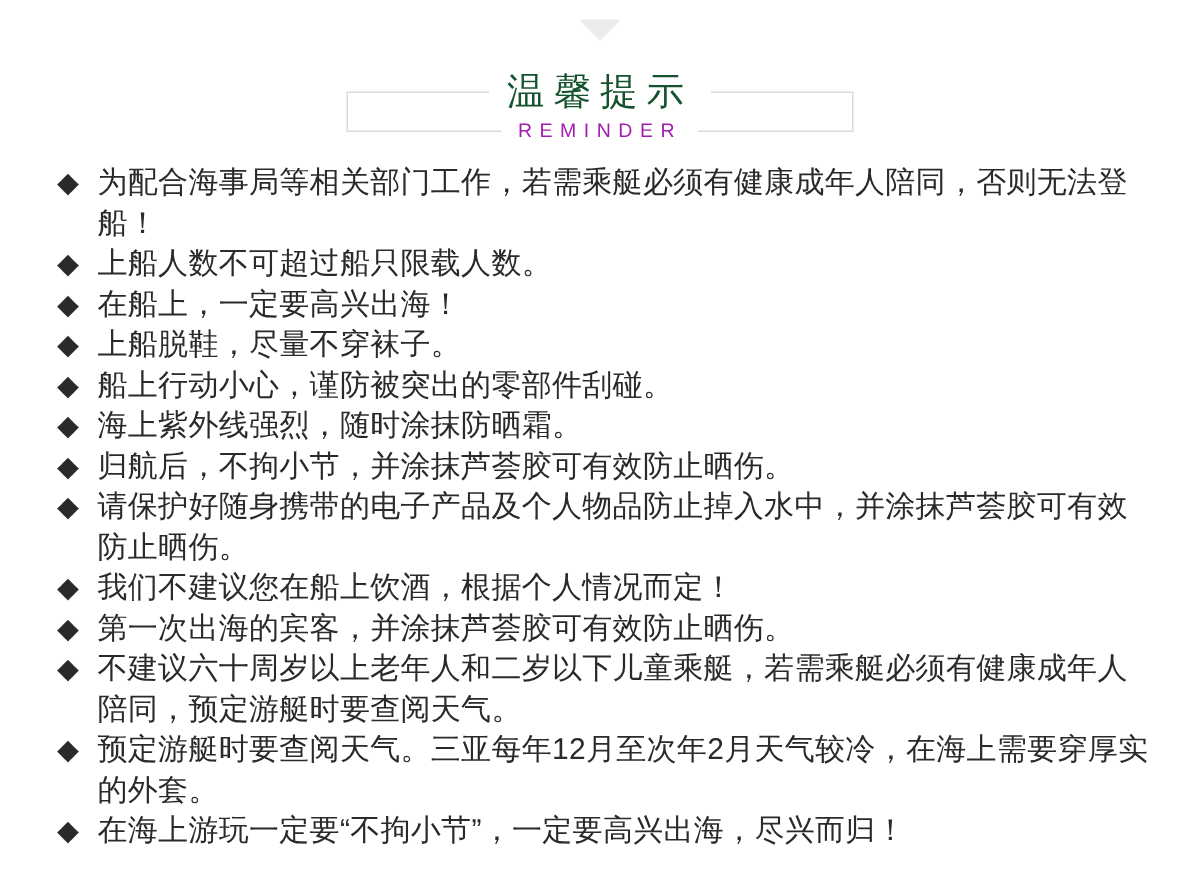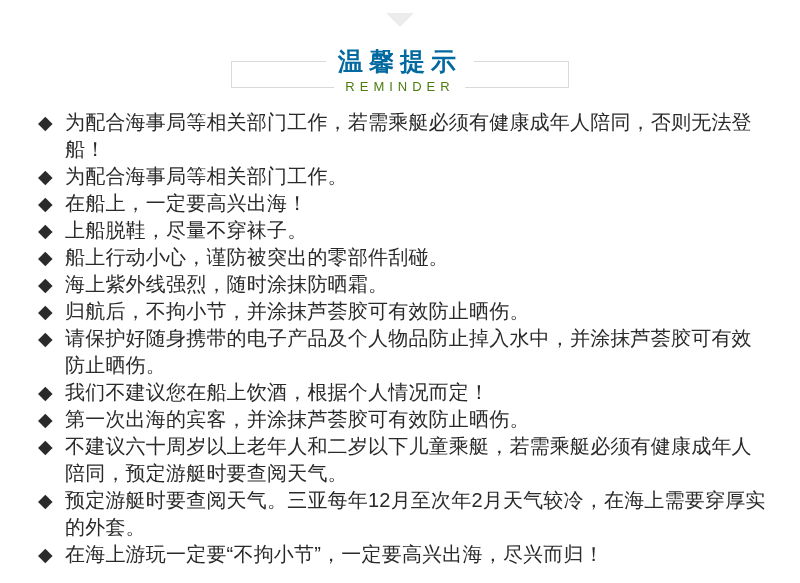--- a/index.html
+++ b/index.html
@@ -40,36 +40,36 @@
     background: #ffffff;
   }
   .title-cn {
     position: absolute;
     left: 50%;
     top: 0;
     transform: translate(-50%, -50%);
     background: #ffffff;
     padding: 0 12px;
     font-size: 25px;
-    font-weight: 700;
+    font-weight: 400;
     letter-spacing: 6px;
-    color: #0369a1;
+    color: #14532d;
     white-space: nowrap;
     line-height: 1.1;
   }
   .title-en {
     position: absolute;
     left: 50%;
     bottom: 0;
     transform: translate(-50%, 50%);
     background: #ffffff;
     padding: 0 11px;
     font-size: 13px;
     letter-spacing: 5px;
-    color: #4d7c0f;
+    color: #a21caf;
     white-space: nowrap;
     line-height: 1.1;
   }
   
   .list {
     margin: 21px 32px 0 38px;
   }
   .item {
     display: flex;
     align-items: flex-start;
@@ -101,21 +101,21 @@
     <div class="title-en">REMINDER</div>
   </div>
 
   <div class="list" id="reminder-list">
       <div class="item">
         <span class="bullet">◆</span>
         <span class="text">为配合海事局等相关部门工作，若需乘艇必须有健康成年人陪同，否则无法登船！</span>
       </div>
       <div class="item">
         <span class="bullet">◆</span>
-        <span class="text">为配合海事局等相关部门工作。</span>
+        <span class="text">上船人数不可超过船只限载人数。</span>
       </div>
       <div class="item">
         <span class="bullet">◆</span>
         <span class="text">在船上，一定要高兴出海！</span>
       </div>
       <div class="item">
         <span class="bullet">◆</span>
         <span class="text">上船脱鞋，尽量不穿袜子。</span>
       </div>
       <div class="item">

